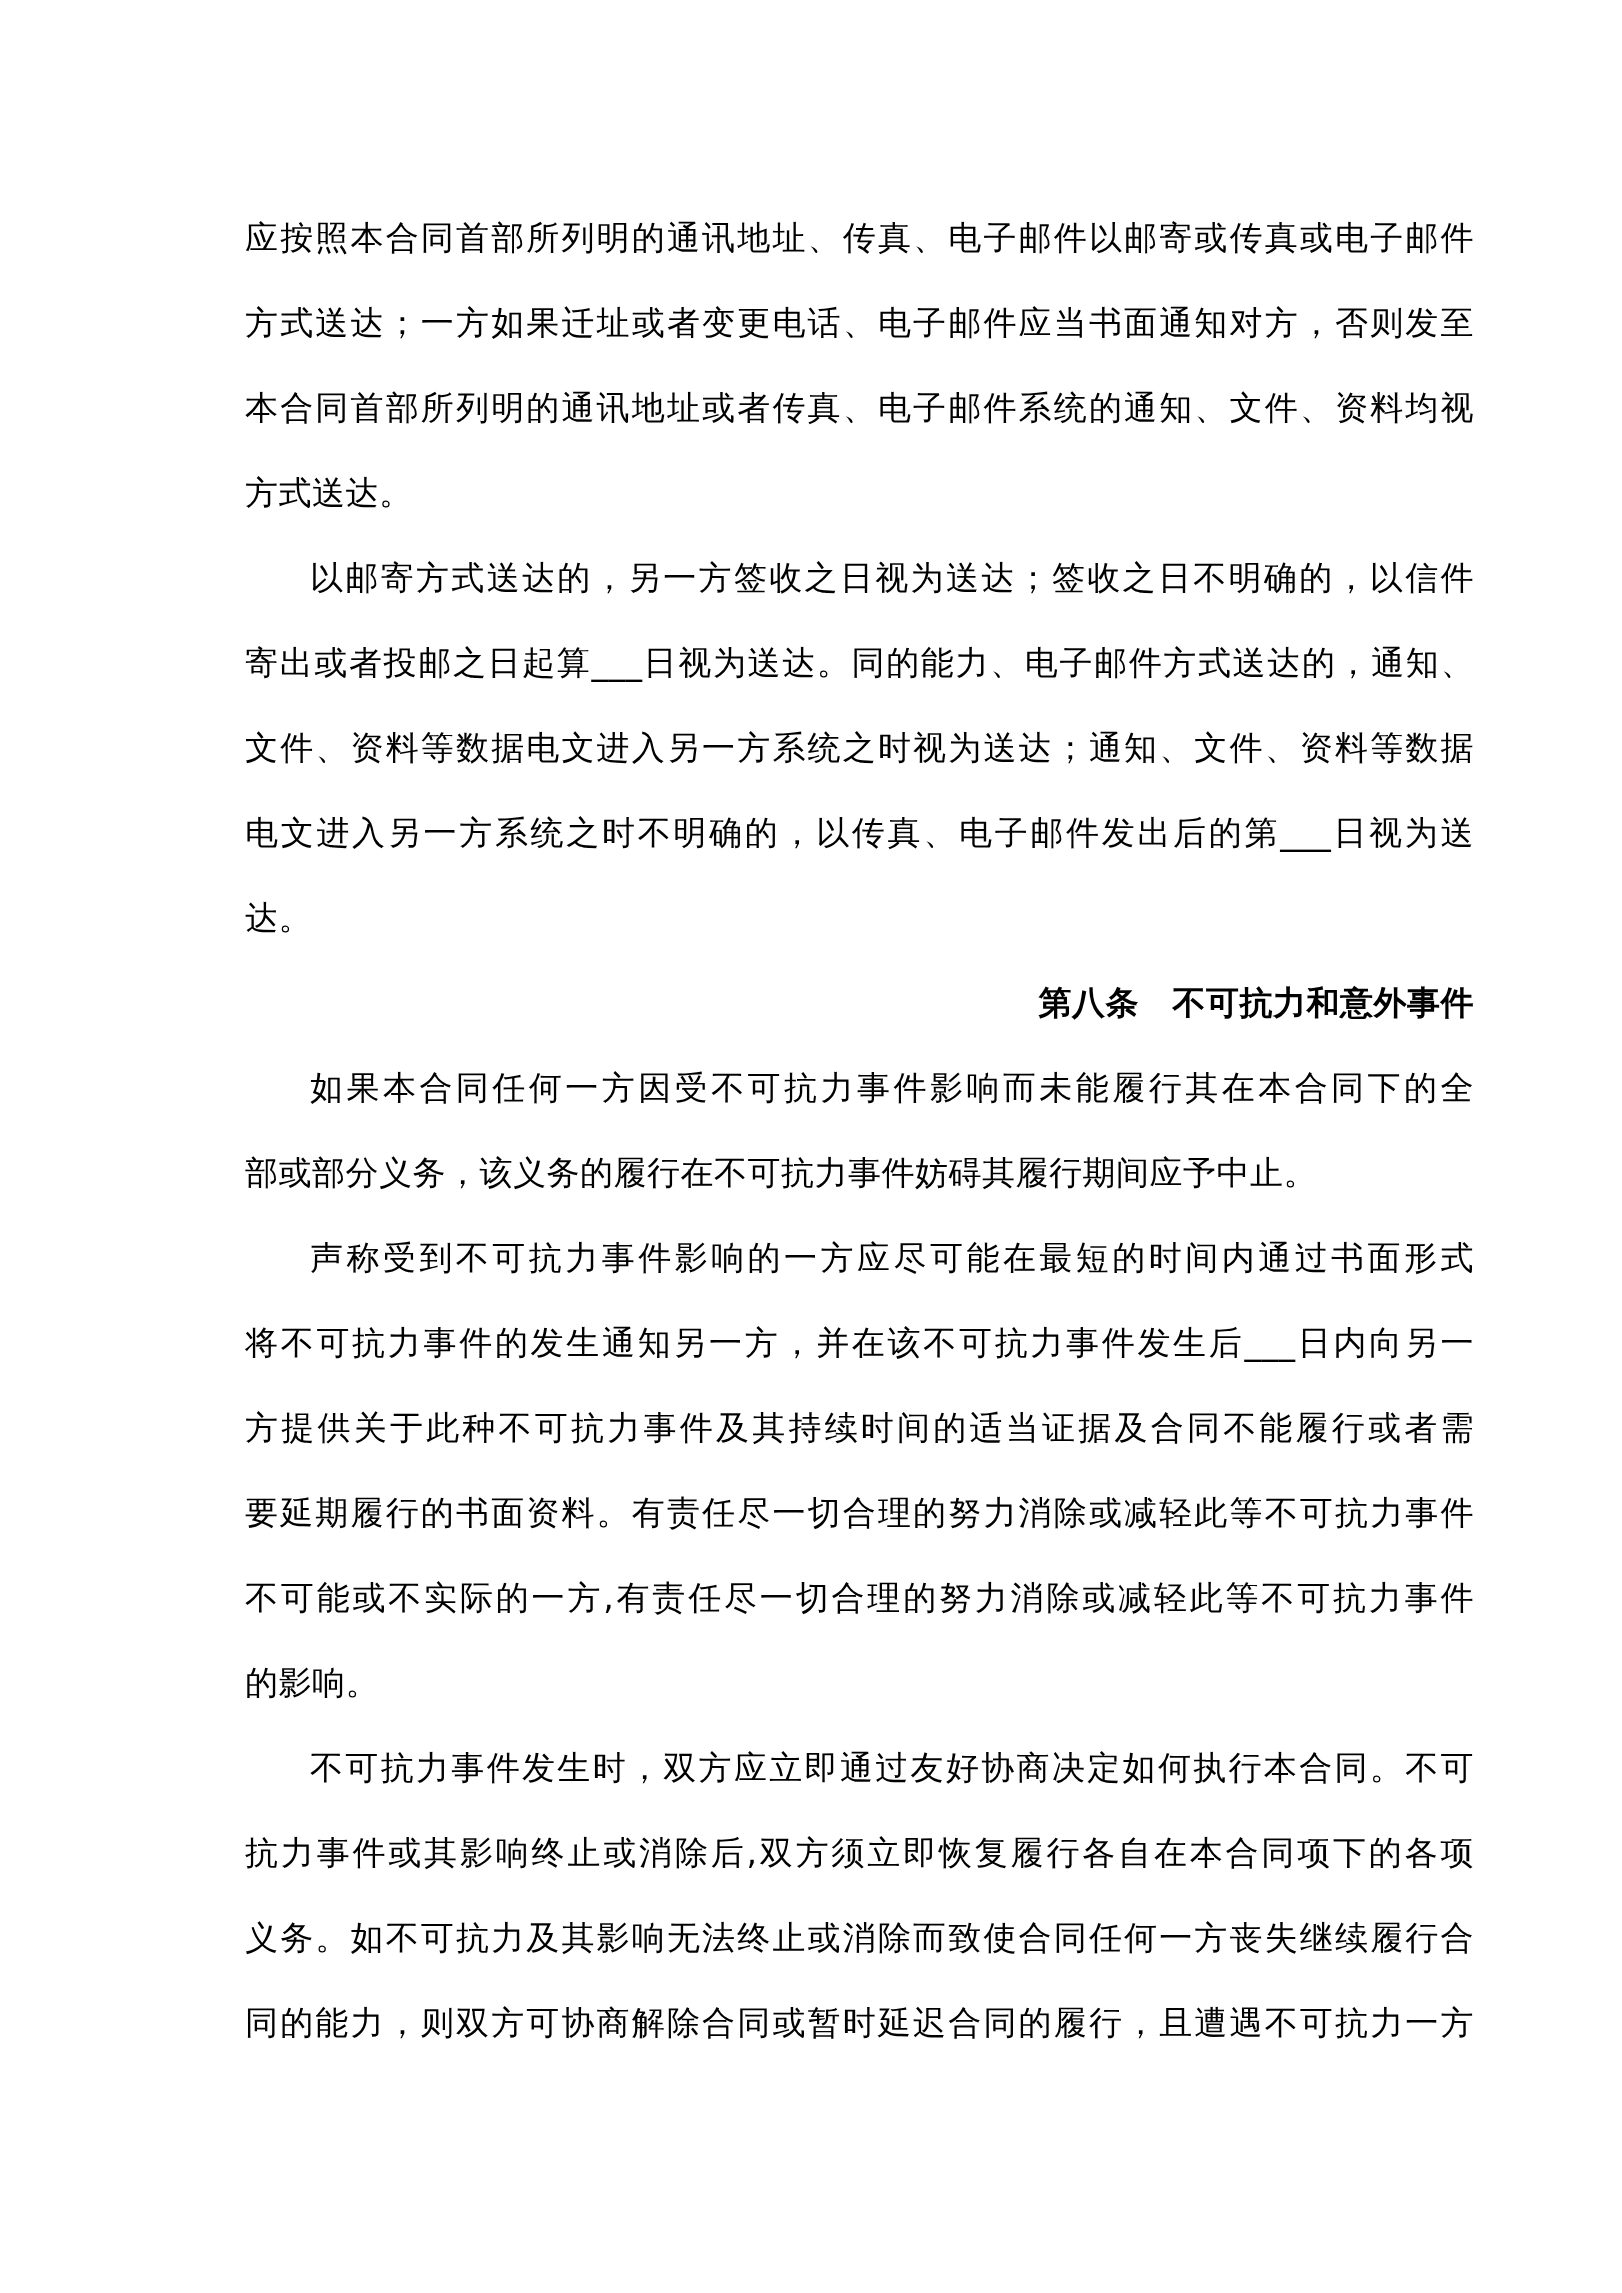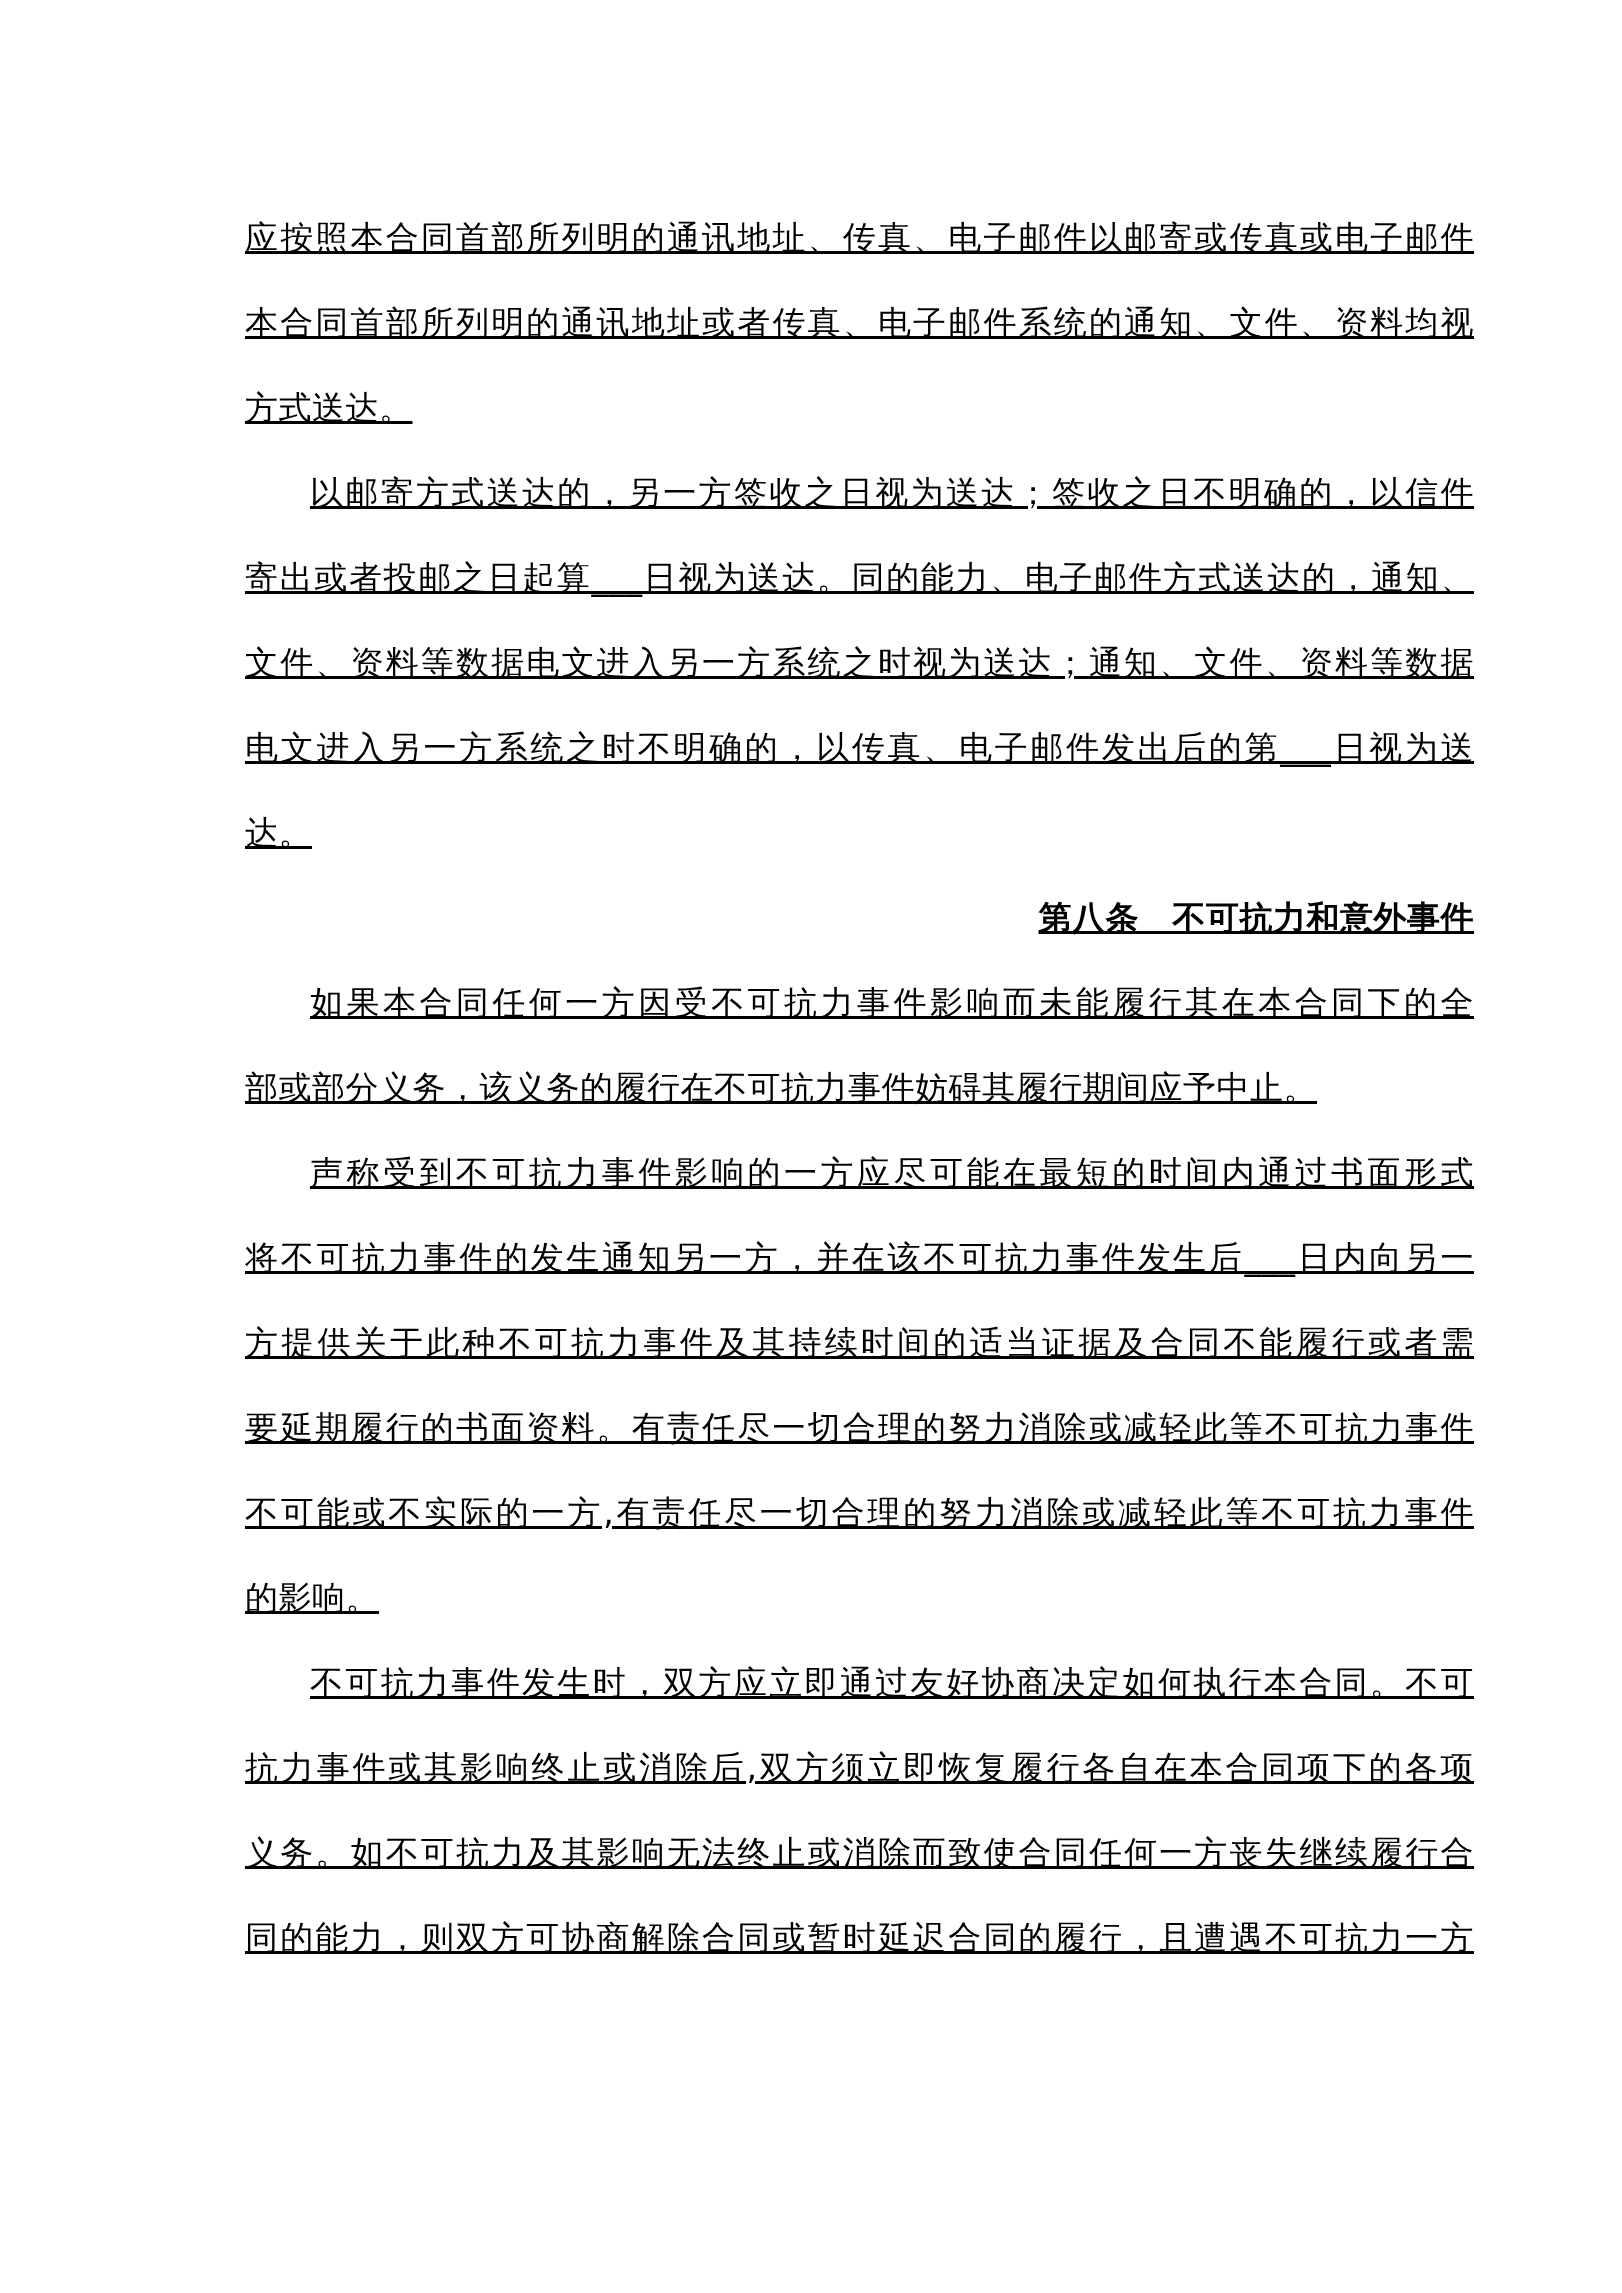--- a/index.html
+++ b/index.html
@@ -14,21 +14,20 @@
     background: #ffffff;
     overflow: hidden;
     font-family: "DejaVu Sans", sans-serif;
   }
   .text-block {
     position: absolute;
     left: 245px;
     top: 195px;
     width: 1229px;
     color: #000000;
-    text-decoration: underline;
   }
   .line {
     display: block;
     height: 85px;
     line-height: 85px;
     font-size: 33px;
     letter-spacing: 0.5px;
     white-space: nowrap;
     text-align: left;
     color: #000000;
@@ -45,20 +44,21 @@
     font-weight: 700;
     text-align: right;
   }
 </style>
 </head>
 <body>
 
 <div class="page">
   <div class="text-block" id="doc-body">
       <div class="line justify">应按照本合同首部所列明的通讯地址、传真、电子邮件以邮寄或传真或电子邮件</div>
+      <div class="line justify">方式送达；一方如果迁址或者变更电话、电子邮件应当书面通知对方，否则发至</div>
       <div class="line justify">本合同首部所列明的通讯地址或者传真、电子邮件系统的通知、文件、资料均视</div>
       <div class="line">方式送达。</div>
       <div class="line justify indent">以邮寄方式送达的，另一方签收之日视为送达；签收之日不明确的，以信件</div>
       <div class="line justify">寄出或者投邮之日起算___日视为送达。同的能力、电子邮件方式送达的，通知、</div>
       <div class="line justify">文件、资料等数据电文进入另一方系统之时视为送达；通知、文件、资料等数据</div>
       <div class="line justify">电文进入另一方系统之时不明确的，以传真、电子邮件发出后的第___日视为送</div>
       <div class="line">达。</div>
       <div class="line indent bold">第八条　不可抗力和意外事件</div>
       <div class="line justify indent">如果本合同任何一方因受不可抗力事件影响而未能履行其在本合同下的全</div>
       <div class="line">部或部分义务，该义务的履行在不可抗力事件妨碍其履行期间应予中止。</div>

